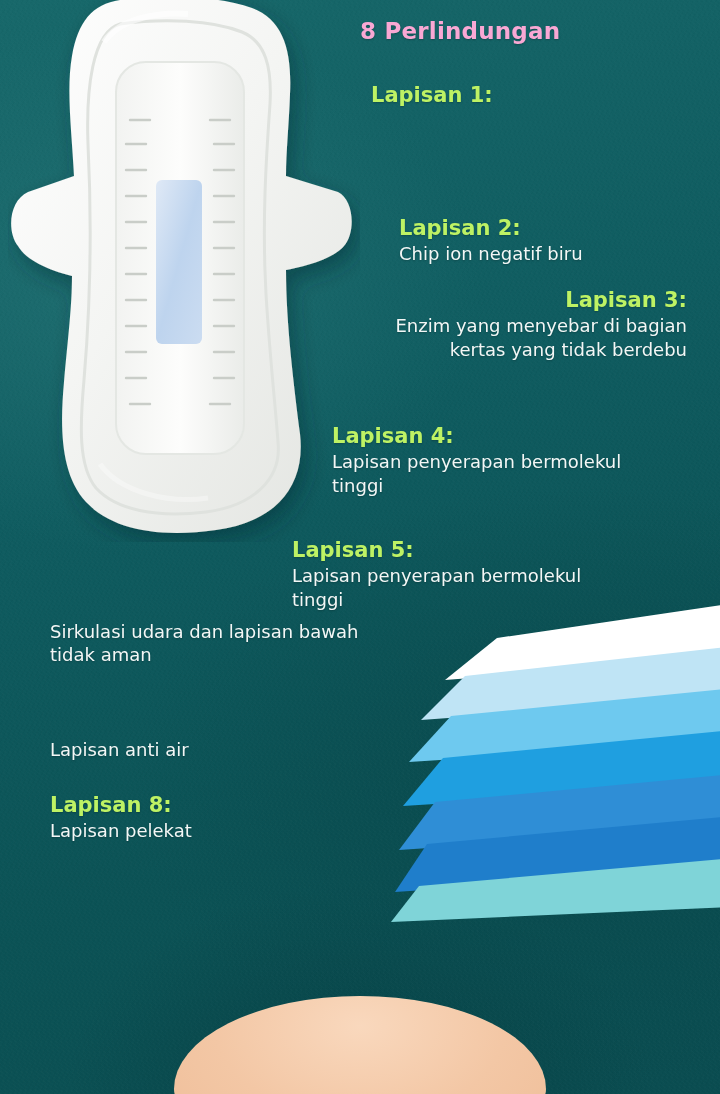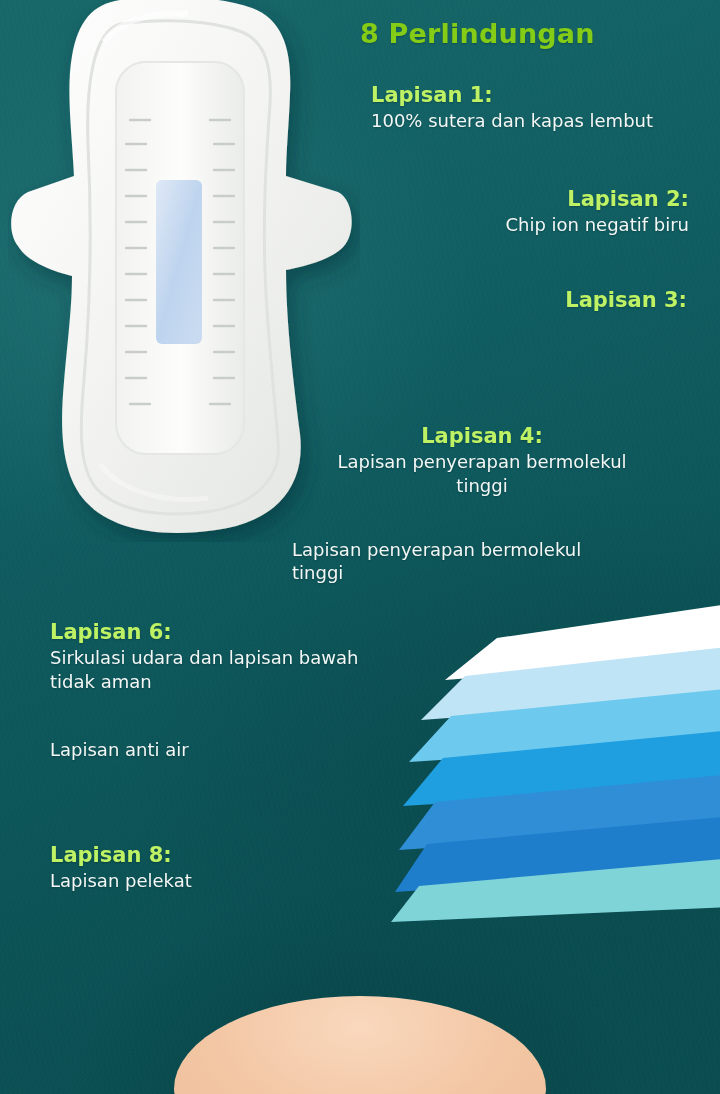--- a/index.html
+++ b/index.html
@@ -66,24 +66,24 @@
     width: 352px;
     height: 548px;
   }
   .product svg { display: block; }
 
   
   .headline {
     position: absolute;
     left: 360px;
     top: 18px;
-    font-size: 27px;
+    font-size: 23px;
     font-weight: bold;
     letter-spacing: 0.2px;
-    color: #84cc16;
+    color: #f9a8d4;
     text-shadow: 0 1px 2px rgba(0,0,0,0.22);
   }
 
   .item {
     position: absolute;
     text-shadow: 0 1px 2px rgba(0,0,0,0.22);
   }
   .item .t {
     font-size: 21px;
     font-weight: bold;
@@ -93,27 +93,27 @@
   }
   .item .d {
     font-size: 18px;
     font-weight: normal;
     line-height: 1.30;
     margin: 0;
     color: #f3f7f6;
   }
 
   #item-1 { left: 371px; top: 83px;  width: 300px; }
-  #item-2 { left: 399px; top: 187px; width: 290px; text-align: right; }
+  #item-2 { left: 399px; top: 216px; width: 290px; }
   #item-3 { left: 387px; top: 288px; width: 300px; text-align: right; }
-  #item-4 { left: 332px; top: 424px; width: 300px; text-align: center; }
+  #item-4 { left: 332px; top: 424px; width: 300px; }
   #item-5 { left: 292px; top: 538px; width: 300px; }
   #item-6 { left: 50px;  top: 620px; width: 330px; }
   #item-7 { left: 50px;  top: 738px; width: 320px; }
-  #item-8 { left: 50px;  top: 843px; width: 320px; }
+  #item-8 { left: 50px;  top: 793px; width: 320px; }
 </style>
 </head>
 <body>
 
 <div class="bg"></div>
 <div class="bg-noise"></div>
 
 <div class="fan">
   <svg width="400" height="340" viewBox="0 0 400 340" xmlns="http://www.w3.org/2000/svg">
     <polygon points="142,38 400,0 400,56 90,80" fill="#ffffff"></polygon>
@@ -214,43 +214,43 @@
 
     <path d="M96,48 C112,24 150,18 180,20" stroke="#ffffff" stroke-width="6" fill="none" opacity="0.6"></path>
     <path d="M92,470 C112,498 160,510 200,504" stroke="#ffffff" stroke-width="5" fill="none" opacity="0.35"></path>
   </svg>
 </div>
 
 <div class="headline">8 Perlindungan</div>
 
 <div class="item" id="item-1">
   <p class="t">Lapisan 1:</p>
-  <p class="d">100% sutera dan kapas lembut</p>
 </div>
 
 <div class="item" id="item-2">
   <p class="t">Lapisan 2:</p>
   <p class="d">Chip ion negatif biru</p>
 </div>
 
 <div class="item" id="item-3">
   <p class="t">Lapisan 3:</p>
+  <p class="d">Enzim yang menyebar di bagian kertas yang tidak berdebu</p>
 </div>
 
 <div class="item" id="item-4">
   <p class="t">Lapisan 4:</p>
   <p class="d">Lapisan penyerapan bermolekul tinggi</p>
 </div>
 
 <div class="item" id="item-5">
+  <p class="t">Lapisan 5:</p>
   <p class="d">Lapisan penyerapan bermolekul tinggi</p>
 </div>
 
 <div class="item" id="item-6">
-  <p class="t">Lapisan 6:</p>
   <p class="d">Sirkulasi udara dan lapisan bawah tidak aman</p>
 </div>
 
 <div class="item" id="item-7">
   <p class="d">Lapisan anti air</p>
 </div>
 
 <div class="item" id="item-8">
   <p class="t">Lapisan 8:</p>
   <p class="d">Lapisan pelekat</p>

